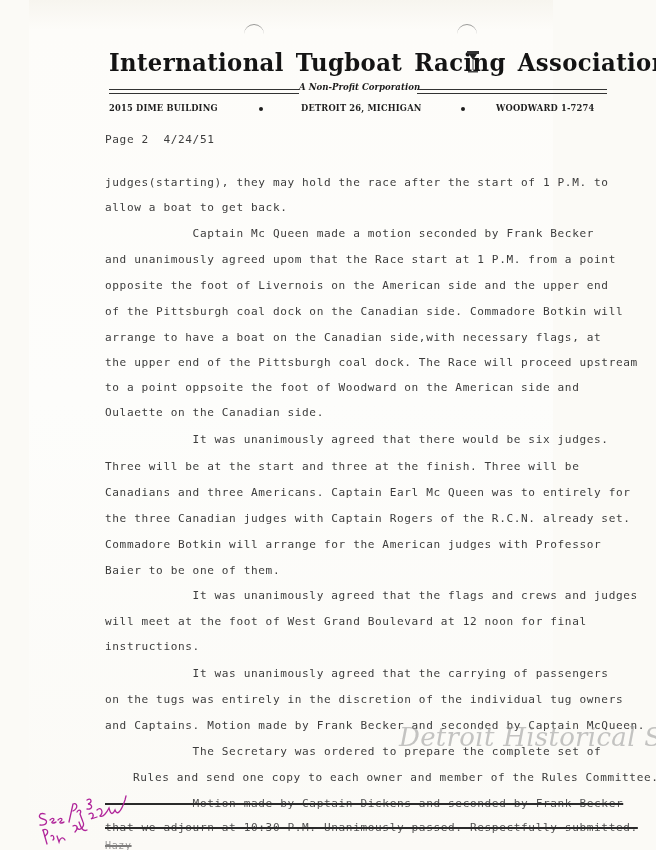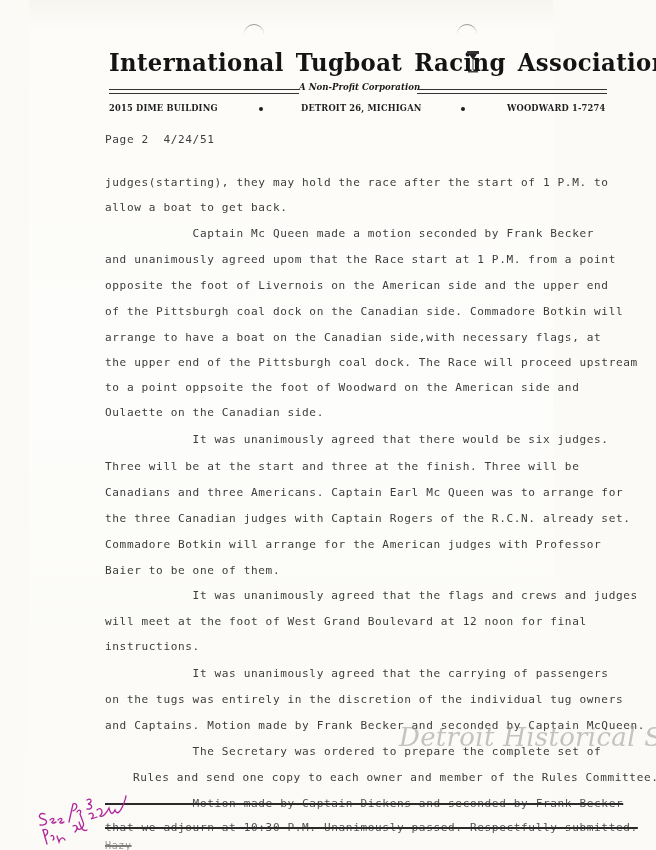--- a/index.html
+++ b/index.html
@@ -41,21 +41,21 @@
       font-family: "DejaVu Serif", serif; font-style: italic; font-weight: bold;
       font-size: 8.6px; color: #1b1b1b; white-space: nowrap;
     }
     .lh-addr {
       position: absolute; top: 103px;
       font-family: "DejaVu Serif", serif; font-weight: bold;
       font-size: 8.3px; color: #1e1e1e; white-space: nowrap; letter-spacing: 0.2px;
     }
     .lh-addr.a1 { left: 80px; }
     .lh-addr.a2 { left: 272px; }
-    .lh-addr.a3 { left: 478px; }
+    .lh-addr.a3 { left: 467px; }
     .lh-dot {
       position: absolute; top: 107px; width: 4px; height: 4px; border-radius: 50%;
       background: #1e1e1e;
     }
     .lh-dot.d1 { left: 230px; }
     .lh-dot.d2 { left: 432px; }
     .line { position: absolute; left: 76px; white-space: pre;
       font-family: "DejaVu Sans Mono", monospace; font-size: 11.1px; color: #3c3c3c;
       letter-spacing: 0.62px; }
     .struck { text-decoration: line-through; text-decoration-thickness: 2px; text-decoration-color: #2a2a2a; color: #555; }
@@ -102,21 +102,21 @@
   <div class="line" style="top:227px;">            Captain Mc Queen made a motion seconded by Frank Becker</div>
   <div class="line" style="top:253px;">and unanimously agreed upom that the Race start at 1 P.M. from a point</div>
   <div class="line" style="top:279px;">opposite the foot of Livernois on the American side and the upper end</div>
   <div class="line" style="top:305px;">of the Pittsburgh coal dock on the Canadian side. Commadore Botkin will</div>
   <div class="line" style="top:331px;">arrange to have a boat on the Canadian side,with necessary flags, at</div>
   <div class="line" style="top:356px;">the upper end of the Pittsburgh coal dock. The Race will proceed upstream</div>
   <div class="line" style="top:381px;">to a point oppsoite the foot of Woodward on the American side and</div>
   <div class="line" style="top:406px;">Oulaette on the Canadian side.</div>
   <div class="line" style="top:433px;">            It was unanimously agreed that there would be six judges.</div>
   <div class="line" style="top:460px;">Three will be at the start and three at the finish. Three will be</div>
-  <div class="line" style="top:486px;">Canadians and three Americans. Captain Earl Mc Queen was to arrange for</div>
+  <div class="line" style="top:486px;">Canadians and three Americans. Captain Earl Mc Queen was to entirely for</div>
   <div class="line" style="top:512px;text-align:center;">the three Canadian judges with Captain Rogers of the R.C.N. already set.</div>
   <div class="line" style="top:538px;">Commadore Botkin will arrange for the American judges with Professor</div>
   <div class="line" style="top:564px;">Baier to be one of them.</div>
   <div class="line" style="top:589px;">            It was unanimously agreed that the flags and crews and judges</div>
   <div class="line" style="top:615px;">will meet at the foot of West Grand Boulevard at 12 noon for final</div>
   <div class="line" style="top:640px;">instructions.</div>
   <div class="line" style="top:667px;">            It was unanimously agreed that the carrying of passengers</div>
   <div class="line" style="top:693px;">on the tugs was entirely in the discretion of the individual tug owners</div>
   <div class="line" style="top:719px;">and Captains. Motion made by Frank Becker and seconded by Captain McQueen.</div>
   <div class="line" style="top:745px;">            The Secretary was ordered to prepare the complete set of</div>

